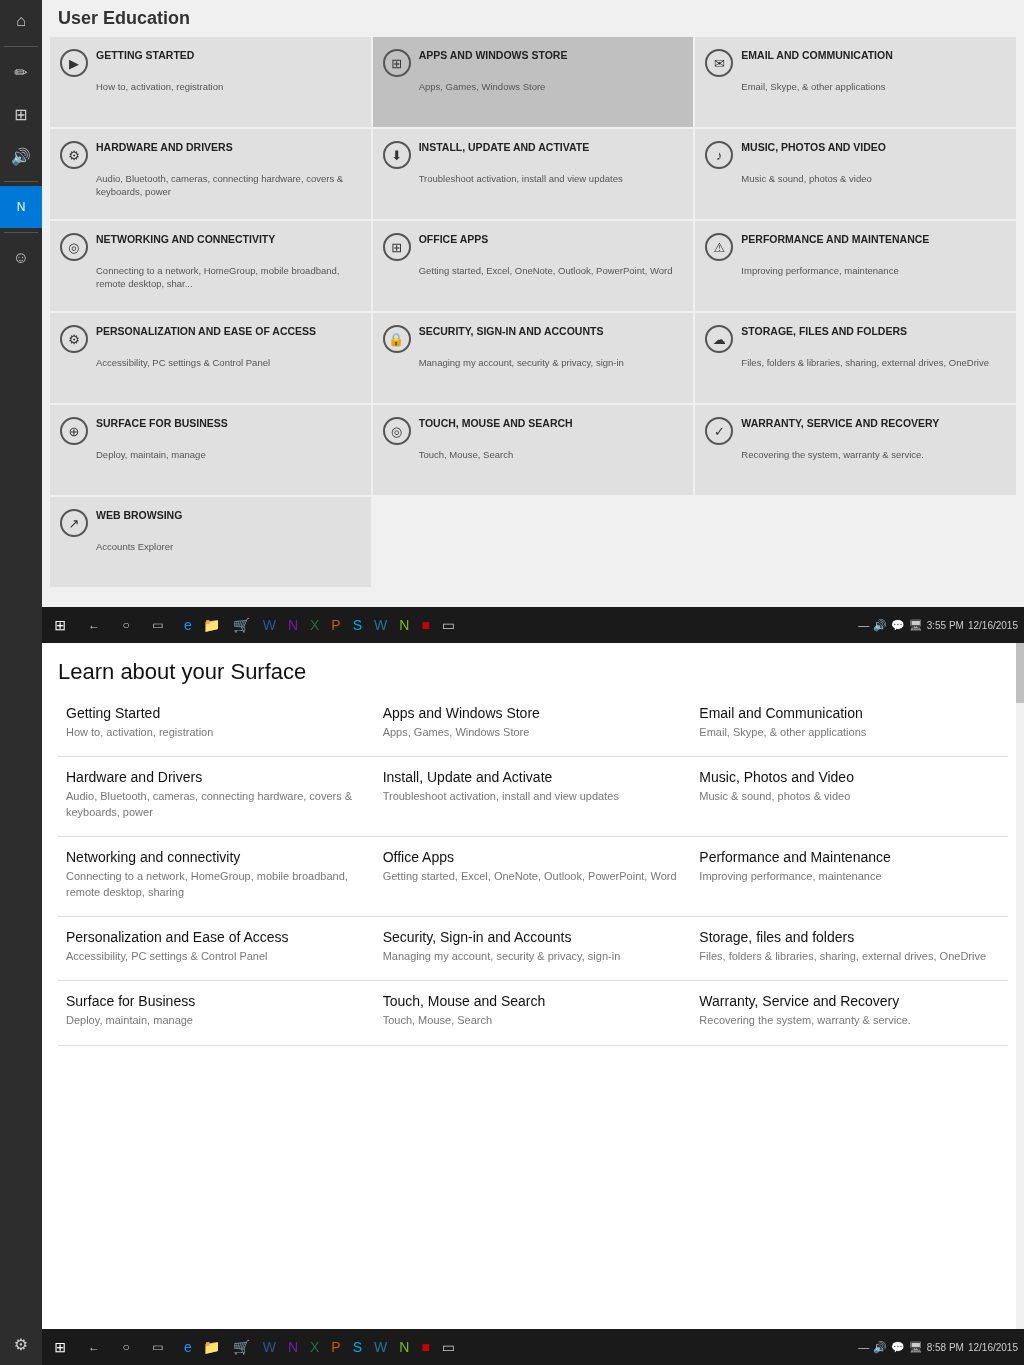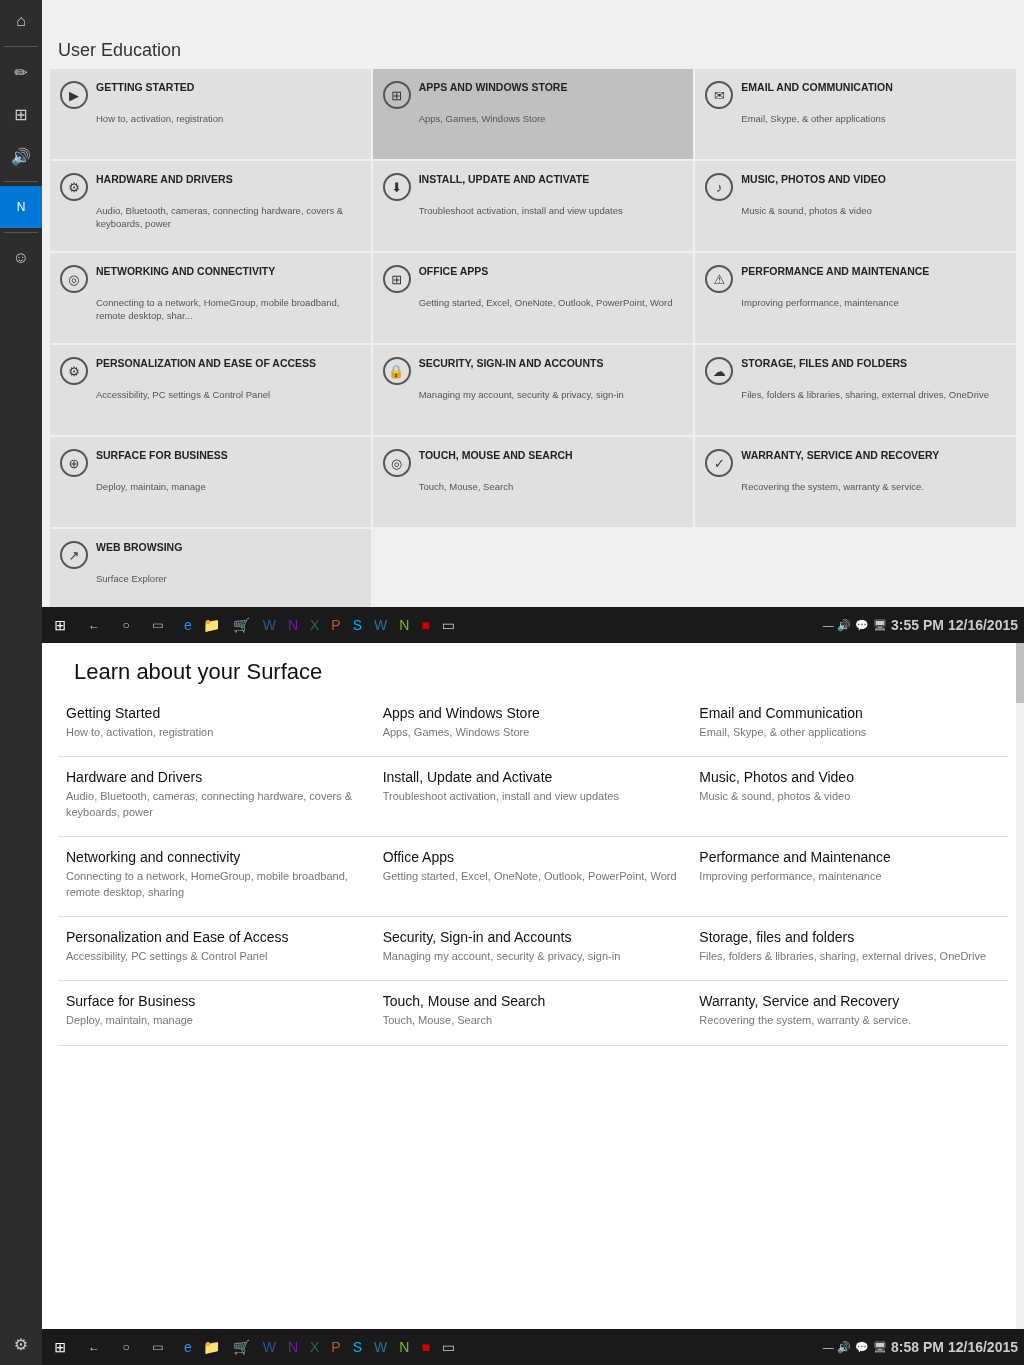--- a/index.html
+++ b/index.html
@@ -63,43 +63,41 @@
       padding: 0 6px;
       color: #ccc; font-size: 14px;
     }
     .taskbar-right {
       display: flex; align-items: center;
       margin-right: 6px;
       gap: 4px;
     }
     .taskbar-time {
       color: #ccc;
-      font-size: 14px;
+      font-size: 10px;
       text-align: right;
       line-height: 1.3;
-      font-weight: bold;
     }
     .taskbar-icon-sm { color: #ccc; font-size: 11px; }
 
     
     .pane {
       position: absolute;
       left: 42px;
       right: 0;
     }
     .pane-top { top: 0; height: 607px; background: #f0f0f0; overflow: hidden; }
     .pane-bottom { top: 643px; height: 686px; background: #fff; overflow: hidden; }
 
     
     .top-header {
       padding: 8px 16px 6px;
       font-size: 18px;
-      font-weight: 400;
+      font-weight: 700;
       color: #333;
-      margin-top: 32px;
     }
     .grid-container {
       display: grid;
       grid-template-columns: repeat(3, 1fr);
       gap: 2px;
       padding: 2px 8px;
     }
     .grid-item {
       background: #e0e0e0;
       padding: 12px 10px 10px;
@@ -136,21 +134,21 @@
       color: #555;
       line-height: 1.35;
       margin-left: 36px;
     }
 
     
     .sidebar-settings { margin-top: auto; }
 
     
     .bottom-header {
-      padding: 16px 32px 8px;
+      padding: 16px 16px 8px;
       font-size: 22px;
       font-weight: 300;
       color: #111;
     }
     .bottom-grid {
       display: grid;
       grid-template-columns: repeat(3, 1fr);
       padding: 0 16px;
       gap: 0;
     }
@@ -311,21 +309,21 @@
       <div class="grid-icon">✓</div>
       <div class="grid-title">WARRANTY, SERVICE AND RECOVERY</div>
     </div>
     <div class="grid-desc">Recovering the system, warranty &amp; service.</div>
   </div>
       <div class="grid-item">
     <div class="grid-item-header">
       <div class="grid-icon">↗</div>
       <div class="grid-title">WEB BROWSING</div>
     </div>
-    <div class="grid-desc">Surface Explorer</div>
+    <div class="grid-desc">Accounts Explorer</div>
   </div>
     </div>
 </div>
 
 <div class="taskbar top">
   <div class="taskbar-start">⊞</div>
   <div class="taskbar-btn">←</div>
   <div class="taskbar-btn">○</div>
   <div class="taskbar-btn">▭</div>
   <div class="taskbar-apps">

